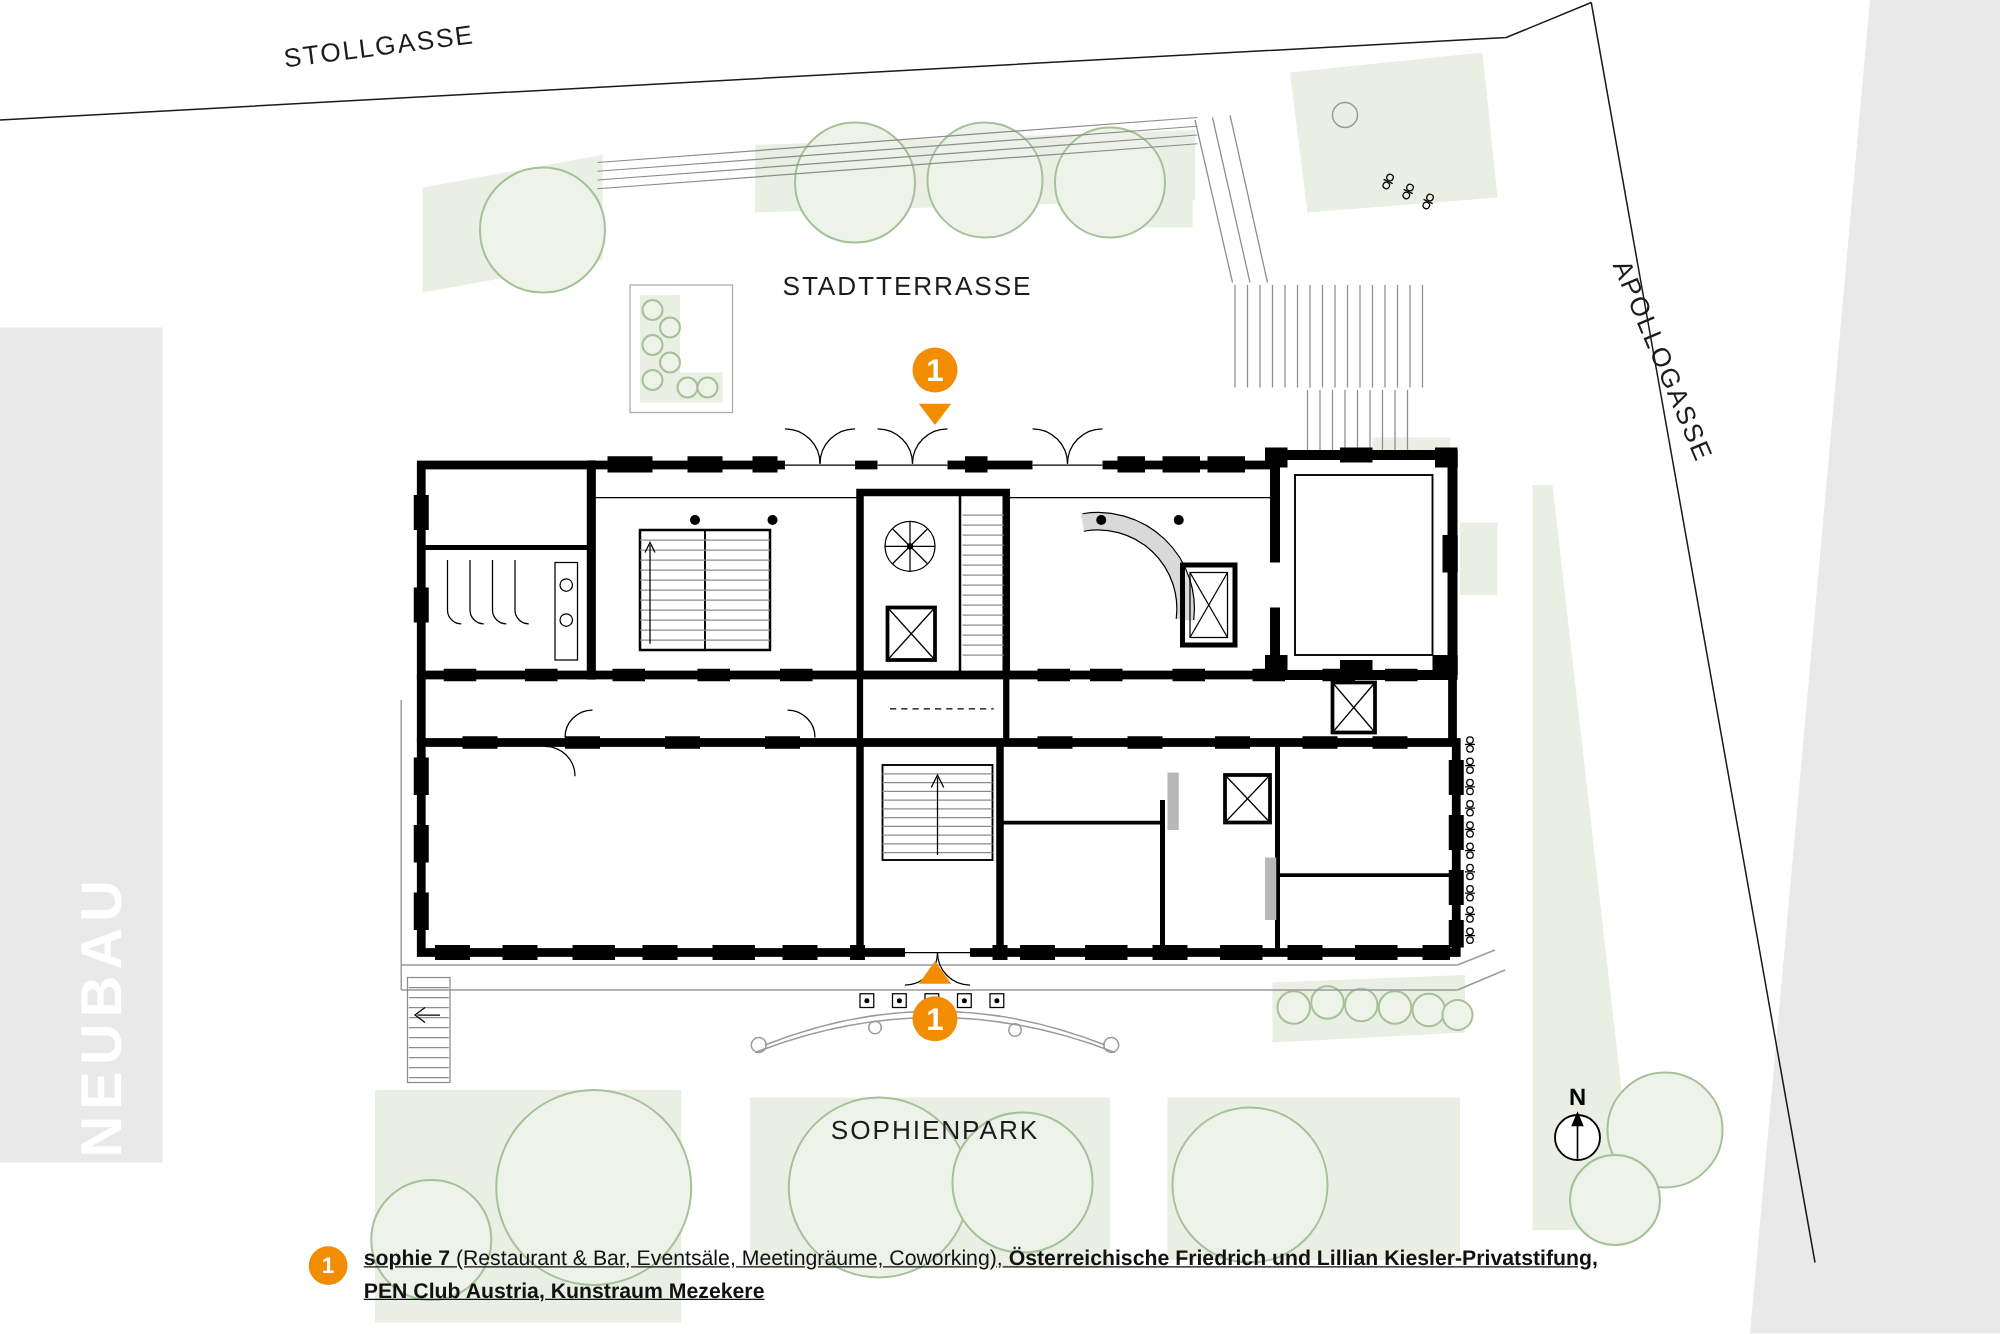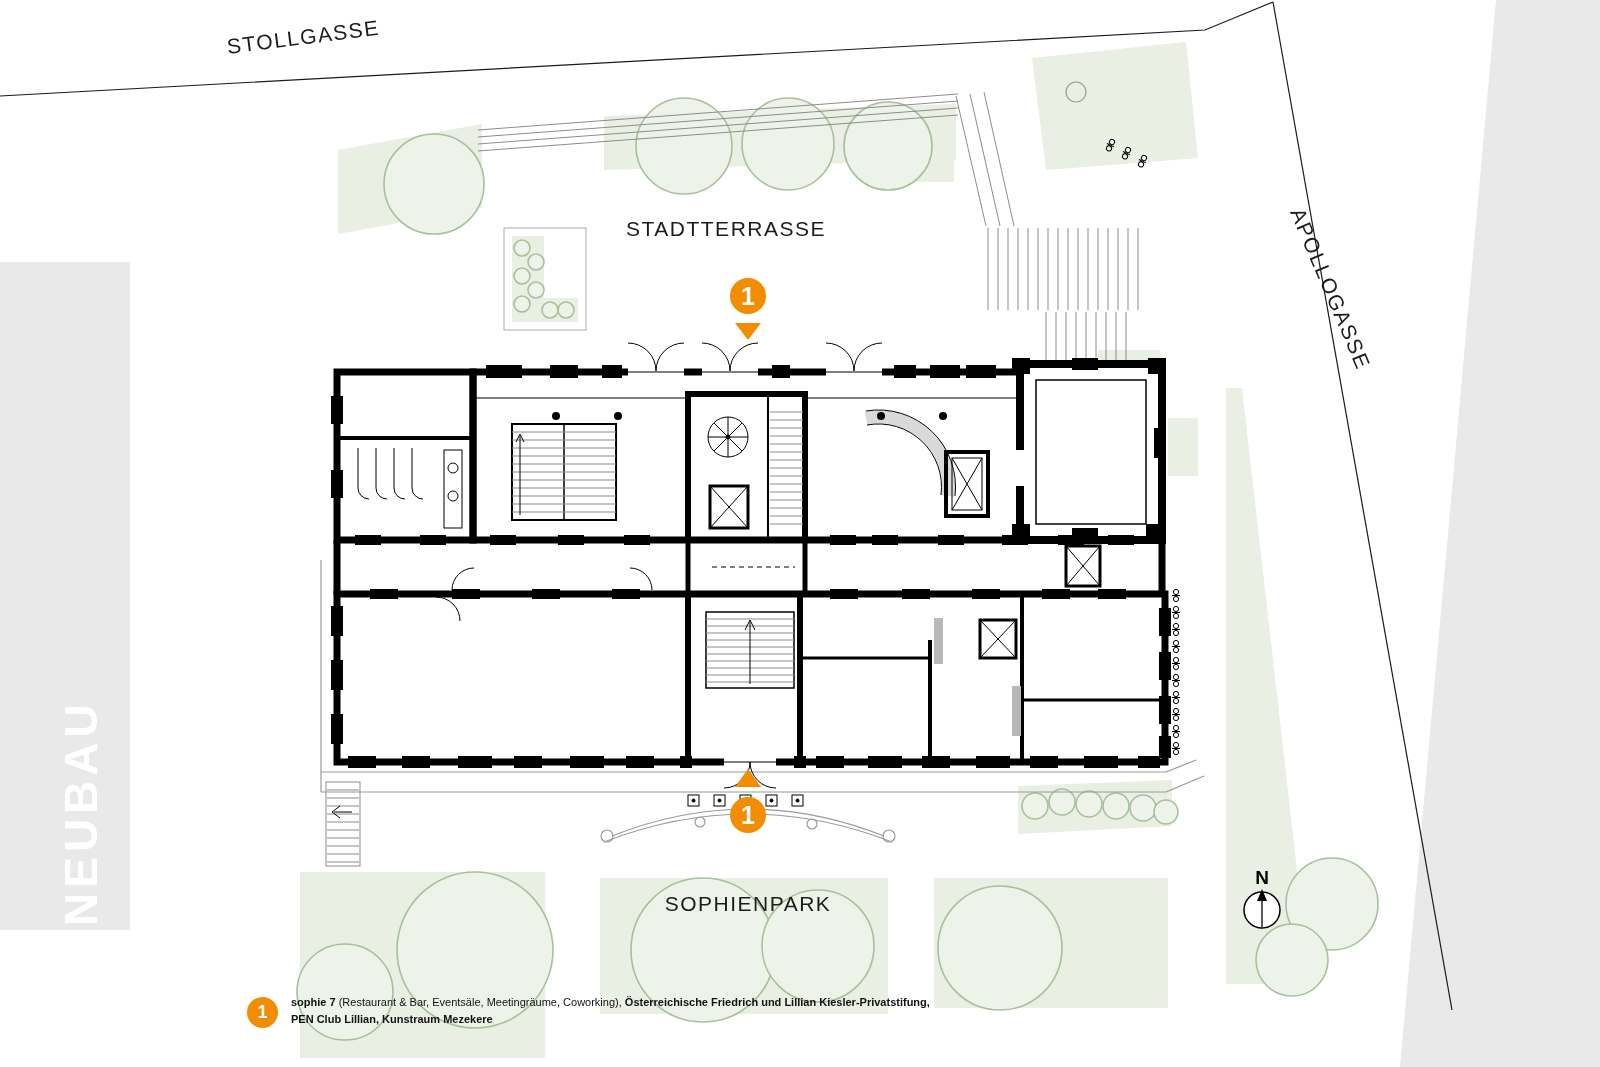--- a/index.html
+++ b/index.html
@@ -23,21 +23,21 @@
   .lbl-mid{text-anchor:middle;}
   .neubau{font-family:"Liberation Sans",sans-serif;font-size:46px;font-weight:bold;fill:#ffffff;letter-spacing:5px;}
   .marker-num{font-family:"Liberation Sans",sans-serif;font-size:25px;font-weight:bold;fill:#ffffff;text-anchor:middle;}
   .north{font-family:"Liberation Sans",sans-serif;font-size:19px;font-weight:bold;fill:#000;text-anchor:middle;}
 
   
   .legend{position:absolute;left:247px;top:994px;display:flex;gap:13px;align-items:flex-start;width:1250px;}
   .legend-badge{width:31px;height:31px;border-radius:50%;background:#F28C00;color:#fff;
                 font-weight:bold;font-size:18px;display:flex;align-items:center;justify-content:center;
                 flex:0 0 31px;margin-top:3px;}
-  .legend-text{font-size:11px;color:#111;line-height:1.5;}
+  .legend-text{font-size:17px;color:#111;line-height:1.5;text-decoration:underline;}
   .b{font-weight:bold;}
 </style>
 </head>
 <body>
 
 <div class="stage">
 
 <svg width="1600" height="1067" viewBox="0 0 1600 1067">
 
   <defs>
@@ -457,17 +457,17 @@
 
   <div class="legend">
     <div class="legend-badge">
       <span>1</span>
     </div>
     <div class="legend-text">
       <span class="b">sophie 7</span>
       <span>(Restaurant &amp; Bar, Eventsäle, Meetingräume, Coworking),</span>
       <span class="b">Österreichische Friedrich und Lillian Kiesler-Privatstifung,</span>
       <br>
-      <span class="b">PEN Club Lillian, Kunstraum Mezekere</span>
+      <span class="b">PEN Club Austria, Kunstraum Mezekere</span>
     </div>
   </div>
 
 </div>
 
 </body></html>

